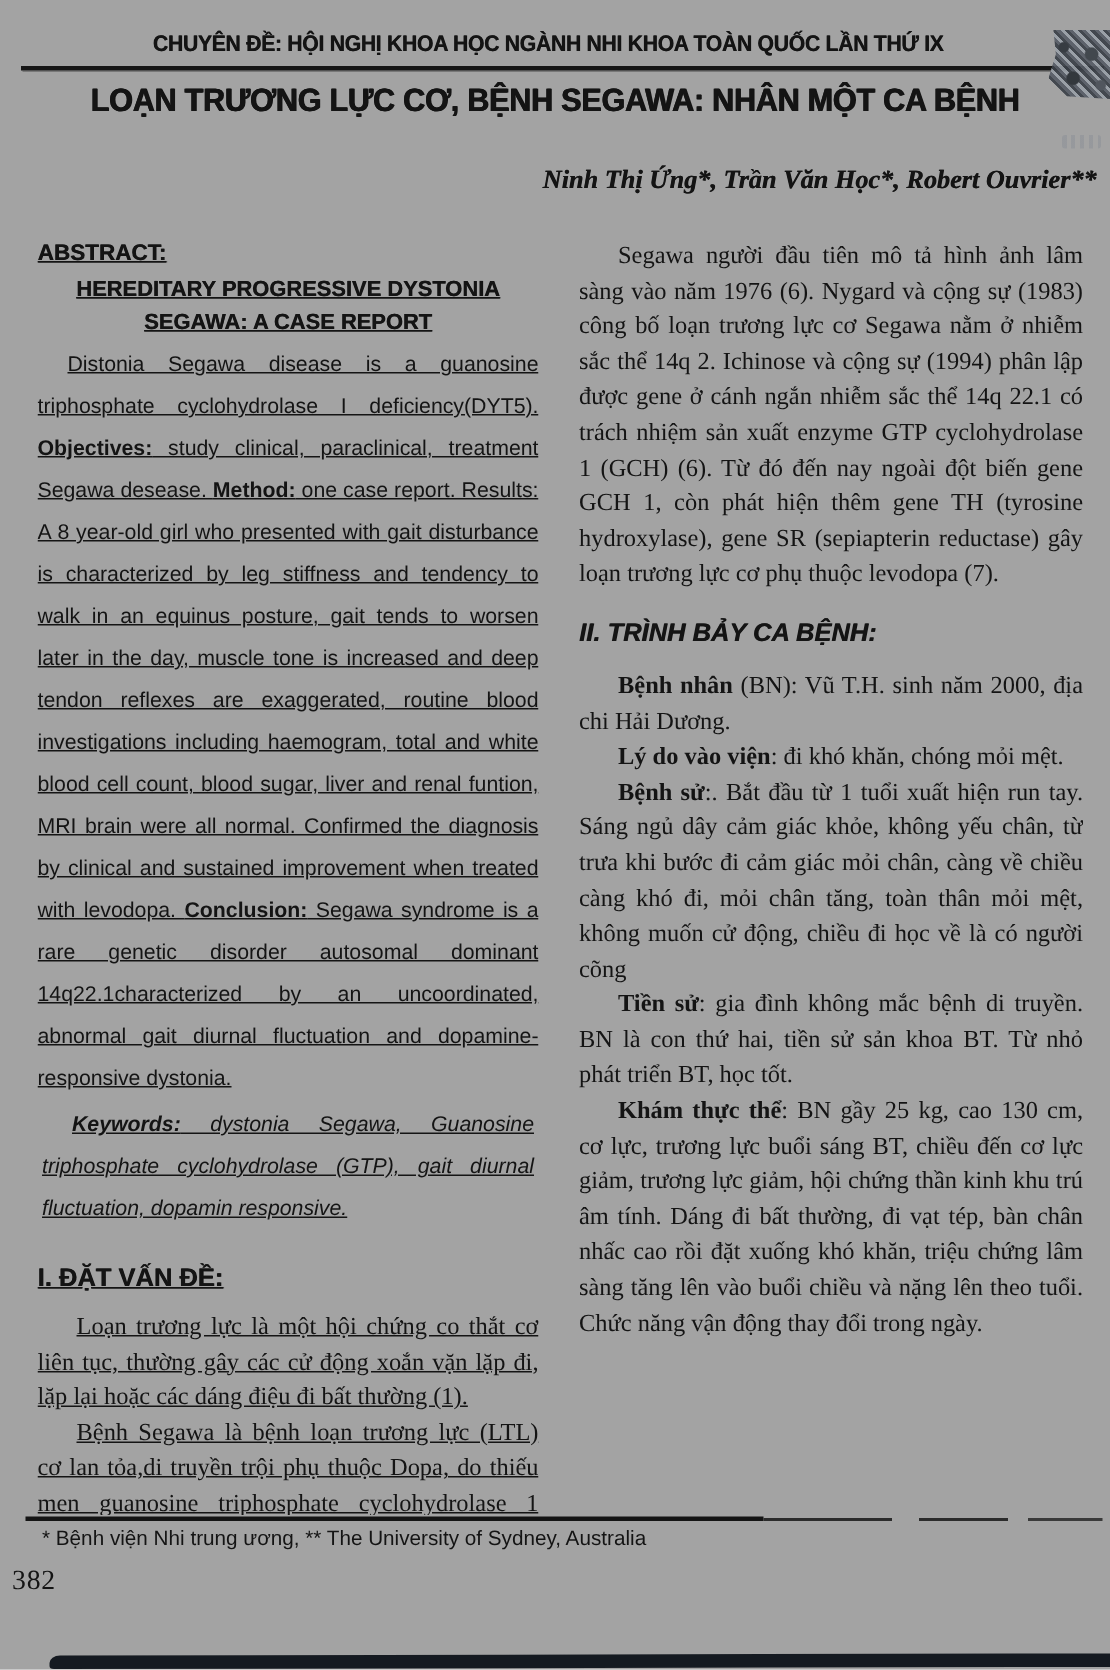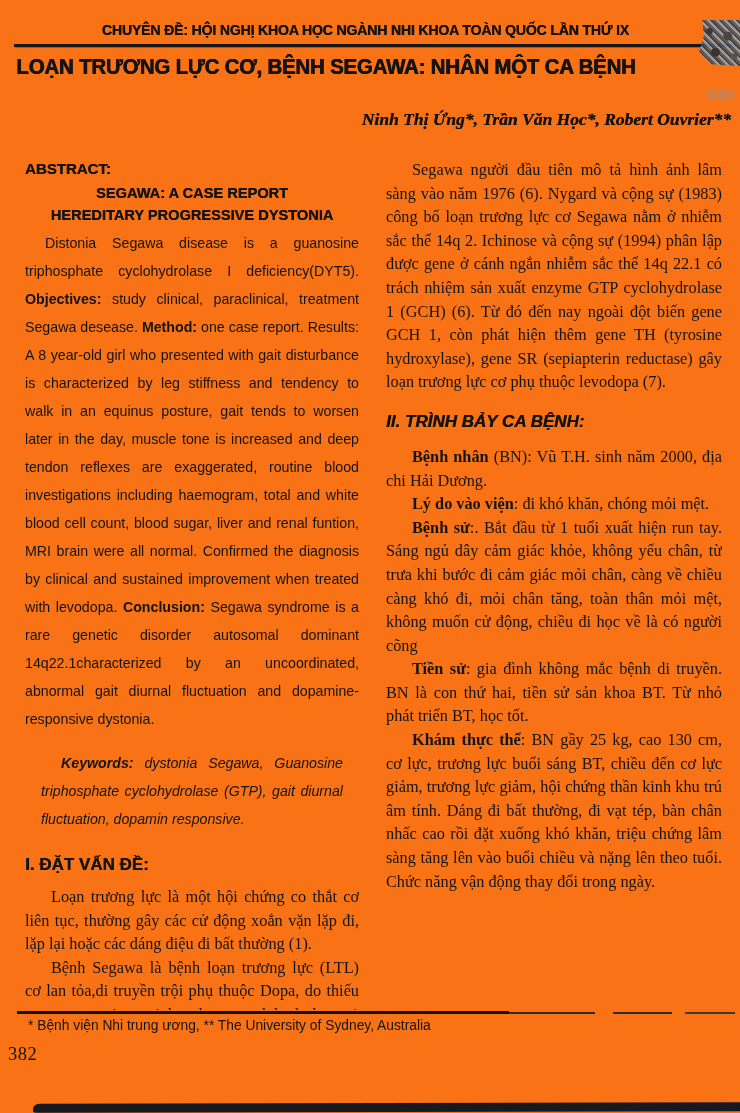--- a/index.html
+++ b/index.html
@@ -1,21 +1,21 @@
 <!DOCTYPE html>
 <html><head>
 <meta charset="utf-8">
 <title>Scanned paper page</title>
 <style>
   html,body{margin:0;padding:0;background:#e8e8e8;}
   .page{
     position:relative;
     width:740px;height:1113px;
     margin:0 auto;
-    background:#f97316;
+    background:#a3a3a3;
     color:#141414;
     font-family:"Liberation Serif", serif;
     overflow:hidden;
   }
   
   .header-strip{
     position:absolute;top:21px;left:0;right:10px;
     text-align:center;
     font-family:"Liberation Sans", sans-serif;
     font-weight:bold;font-size:15px;
@@ -42,59 +42,59 @@
     opacity:.92;
   }
   .artifact-2{
     position:absolute;top:90px;right:6px;width:26px;height:9px;
     background:repeating-linear-gradient(90deg,#8c9097 0 3px,transparent 3px 6px);
     opacity:.55;border-radius:2px;
   }
   
   .title{
     position:absolute;top:55px;left:0;right:0;margin:0;
-    text-align:left;
+    text-align:center;
     font-family:"Liberation Sans", sans-serif;
     font-weight:bold;font-size:21.5px;
     letter-spacing:-0.2px;
     text-shadow:0.6px 0 0 currentColor, 0 0.3px 0 currentColor;
     white-space:nowrap;
   }
   .title .condense{display:inline-block;transform:scaleX(0.95);transform-origin:center;}
   .authors{
     position:absolute;top:109px;right:9px;
     font-family:"Liberation Serif", serif;
     font-style:italic;font-weight:bold;font-size:17.5px;
     text-shadow:0.3px 0 0 currentColor;
     white-space:nowrap;
   }
   
   .columns{
     position:absolute;top:158px;left:25px;width:697px;height:852px;
     display:flex;gap:27px;overflow:hidden;
   }
   .col{overflow:hidden;}
-  .col-left{width:334px;height:852px;}
+  .col-left{width:334px;height:852px;text-decoration:underline;}
   .col-right{width:336px;height:852px;}
 
   .abs-label{
     font-family:"Liberation Sans", sans-serif;font-weight:bold;font-size:15px;
     text-shadow:0.3px 0 0 currentColor;margin:0 0 2px 0;line-height:22px;
   }
   .abs-title{
     font-family:"Liberation Sans", sans-serif;font-weight:bold;font-size:14.6px;
     text-align:center;line-height:22px;text-shadow:0.3px 0 0 currentColor;
   }
   .abs-body{
     font-family:"Liberation Sans", sans-serif;
     font-size:14.2px;line-height:28px;
     text-align:justify;text-indent:20px;margin:3px 0 0 0;
   }
   .abs-body b{font-weight:bold;}
-  .keywords{font-style:italic;margin:16px;}
+  .keywords{font-style:italic;margin:3px;}
   .sec-heading{
     font-family:"Liberation Sans", sans-serif;font-weight:bold;font-size:17px;
     margin:20px 0 9px 0;text-shadow:0.4px 0 0 currentColor;line-height:23px;
   }
   .sec-heading.sec2{margin:16px 0 12px 0;font-style:italic;}
   .serif-p{
     font-family:"Liberation Serif", serif;
     font-size:16.3px;line-height:23.6px;
     text-align:justify;text-indent:26px;margin:0;
   }
@@ -140,22 +140,22 @@
   <h1 class="title">
     <span class="condense">LOẠN TRƯƠNG LỰC CƠ, BỆNH SEGAWA: NHÂN MỘT CA BỆNH</span>
   </h1>
 
   <div class="authors">Ninh Thị Ứng*, Trần Văn Học*, Robert Ouvrier**</div>
 
   <div class="columns">
 
     <div class="col col-left">
       <div class="abs-label">ABSTRACT:</div>
+      <div class="abs-title">HEREDITARY PROGRESSIVE DYSTONIA</div>
       <div class="abs-title">SEGAWA: A CASE REPORT</div>
-      <div class="abs-title">HEREDITARY PROGRESSIVE DYSTONIA</div>
       <p class="abs-body"><span>Distonia Segawa disease is a guanosine triphosphate cyclohydrolase I deficiency(DYT5). </span><b>Objectives:</b><span> study clinical, paraclinical, treatment Segawa desease. </span><b>Method:</b><span> one case report. Results: A 8 year-old girl who presented with gait disturbance is characterized by leg stiffness and tendency to walk in an equinus posture, gait tends to worsen later in the day, muscle tone is increased and deep tendon reflexes are exaggerated, routine blood investigations including haemogram, total and white blood cell count, blood sugar, liver and renal funtion, MRI brain were all normal. Confirmed the diagnosis by clinical and sustained improvement when treated with levodopa. </span><b>Conclusion:</b><span> Segawa syndrome is a rare genetic disorder autosomal dominant 14q22.1characterized by an uncoordinated, abnormal gait diurnal fluctuation and dopamine-responsive dystonia.</span></p>
       <p class="abs-body keywords"><b>Keywords:</b><span> dystonia Segawa, Guanosine triphosphate cyclohydrolase (GTP), gait diurnal fluctuation, dopamin responsive.</span></p>
       <h2 class="sec-heading">I. ĐẶT VẤN ĐỀ:</h2>
       <p class="serif-p">Loạn trương lực là một hội chứng co thắt cơ liên tục, thường gây các cử động xoắn vặn lặp đi, lặp lại hoặc các dáng điệu đi bất thường (1).</p>
       <p class="serif-p">Bệnh Segawa là bệnh loạn trương lực (LTL) cơ lan tỏa,di truyền trội phụ thuộc Dopa, do thiếu men guanosine triphosphate cyclohydrolase 1 (GTP-1, DYT 5)(4). Bệnh xẩy ra do sự đột biến của gene GTP cyclohydrolase 1, là enzyme có giới hạn để sinh tổng hợp tetrahydrobiopterin. Mặc dù</p>
     </div>
 
     <div class="col col-right">
       <p class="serif-p">Segawa người đầu tiên mô tả hình ảnh lâm sàng vào năm 1976 (6). Nygard và cộng sự (1983) công bố loạn trương lực cơ Segawa nằm ở nhiễm sắc thể 14q 2. Ichinose và cộng sự (1994) phân lập được gene ở cánh ngắn nhiễm sắc thể 14q 22.1 có trách nhiệm sản xuất enzyme GTP cyclohydrolase 1 (GCH) (6). Từ đó đến nay ngoài đột biến gene GCH 1, còn phát hiện thêm gene TH (tyrosine hydroxylase), gene SR (sepiapterin reductase) gây loạn trương lực cơ phụ thuộc levodopa (7).</p>
       <h2 class="sec-heading sec2">II. TRÌNH BẢY CA BỆNH:</h2>

